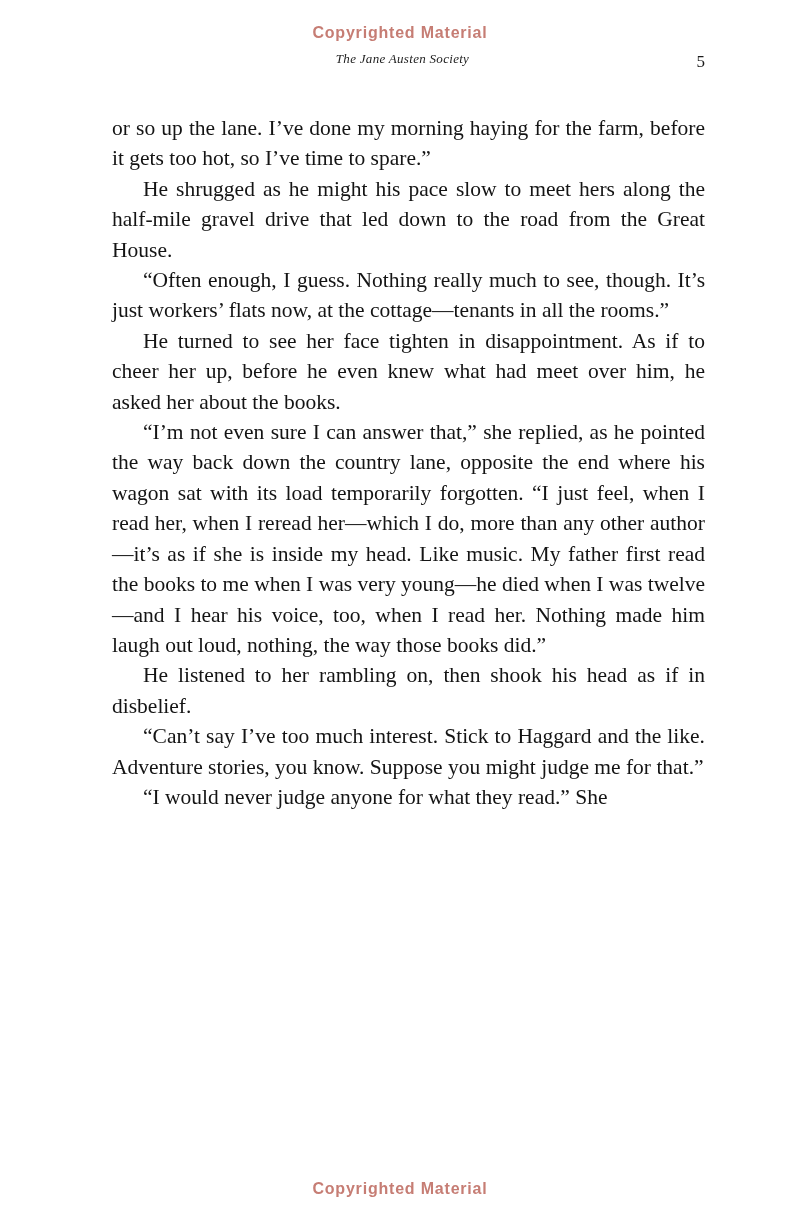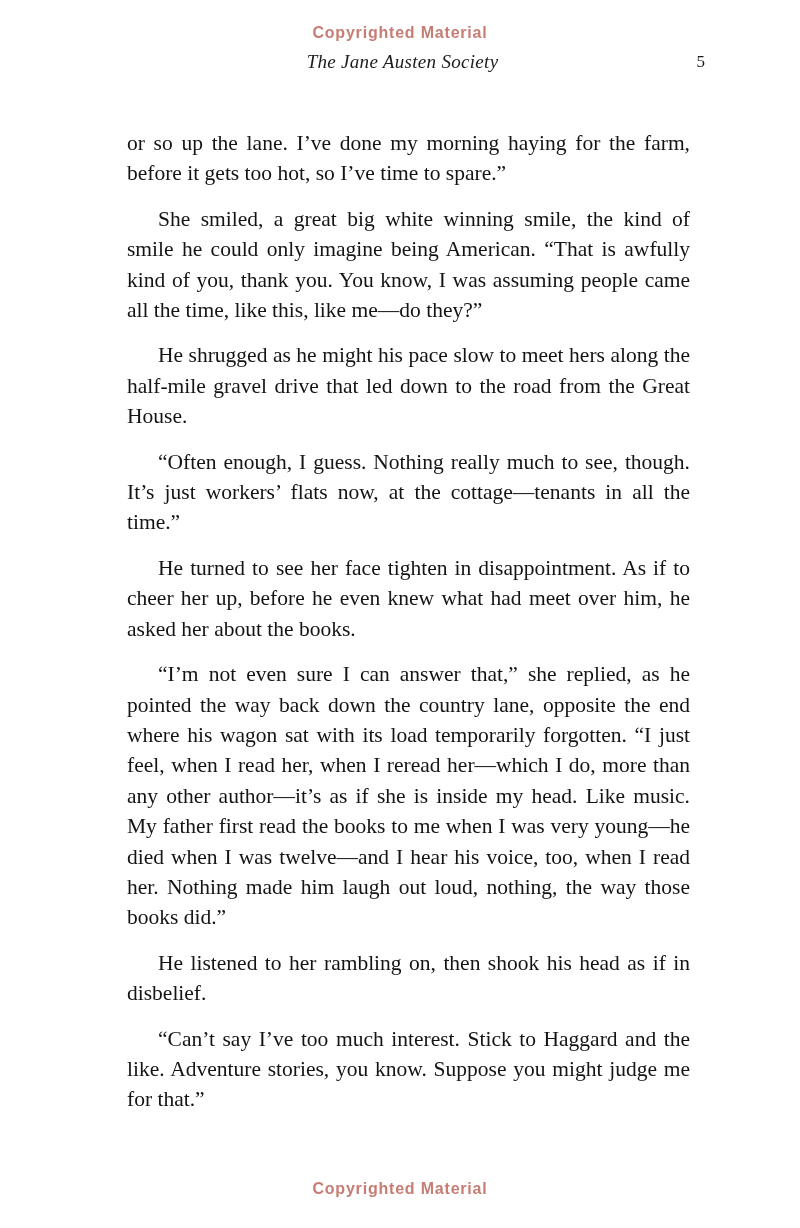--- a/index.html
+++ b/index.html
@@ -31,21 +31,21 @@
   .running-header {
     position: absolute;
     top: 51px;
     left: 100px;
     right: 95px;
     height: 26px;
   }
   .running-title {
     text-align: center;
     font-style: italic;
-    font-size: 19px;
+    font-size: 13px;
     color: #1c1c1c;
     letter-spacing: 0.3px;
   }
   .page-number {
     position: absolute;
     right: 0;
     top: 1px;
     font-size: 17px;
     color: #1a1a1a;
   }
@@ -55,45 +55,45 @@
     left: 112px;
     width: 593px;
     font-size: 21.5px;
     line-height: 30.4px;
     text-align: justify;
     color: #141414;
     hyphens: auto;
     -webkit-hyphens: auto;
   }
   .body-text p {
-    margin: 15px;
+    margin: 0;
     text-indent: 31px;
   }
   .body-text p.no-indent {
     text-indent: 0;
   }
 </style>
 </head>
 <body>
 
 <div class="page">
 
   <div class="copyright top">Copyrighted Material</div>
 
   <div class="running-header">
     <div class="running-title">The Jane Austen Society</div>
     <div class="page-number">5</div>
   </div>
 
   <div class="body-text">
     <p class="no-indent">or so up the lane. I’ve done my morning haying for the farm, before it gets too hot, so I’ve time to spare.”</p>
-    <p>She smiled, a great big white winning smile, the kind of smile he could only imagine being American. “That is awfully kind of you, thank you. You know, I was assuming people came all the time, like this, like me—do they?”</p>
     <p>He shrugged as he might his pace slow to meet hers along the half-mile gravel drive that led down to the road from the Great House.</p>
-    <p>“Often enough, I guess. Nothing really much to see, though. It’s just workers’ flats now, at the cottage—tenants in all the time.”</p>
+    <p>“Often enough, I guess. Nothing really much to see, though. It’s just workers’ flats now, at the cottage—tenants in all the rooms.”</p>
     <p>He turned to see her face tighten in disappointment. As if to cheer her up, before he even knew what had meet over him, he asked her about the books.</p>
     <p>“I’m not even sure I can answer that,” she replied, as he pointed the way back down the country lane, opposite the end where his wagon sat with its load temporarily forgotten. “I just feel, when I read her, when I reread her—which I do, more than any other author—it’s as if she is inside my head. Like music. My father first read the books to me when I was very young—he died when I was twelve—and I hear his voice, too, when I read her. Nothing made him laugh out loud, nothing, the way those books did.”</p>
     <p>He listened to her rambling on, then shook his head as if in disbelief.</p>
     <p>“Can’t say I’ve too much interest. Stick to Haggard and the like. Adventure stories, you know. Suppose you might judge me for that.”</p>
+    <p>“I would never judge anyone for what they read.” She</p>
   </div>
 
   <div class="copyright bottom">Copyrighted Material</div>
 
 </div>
 
 </body></html>

